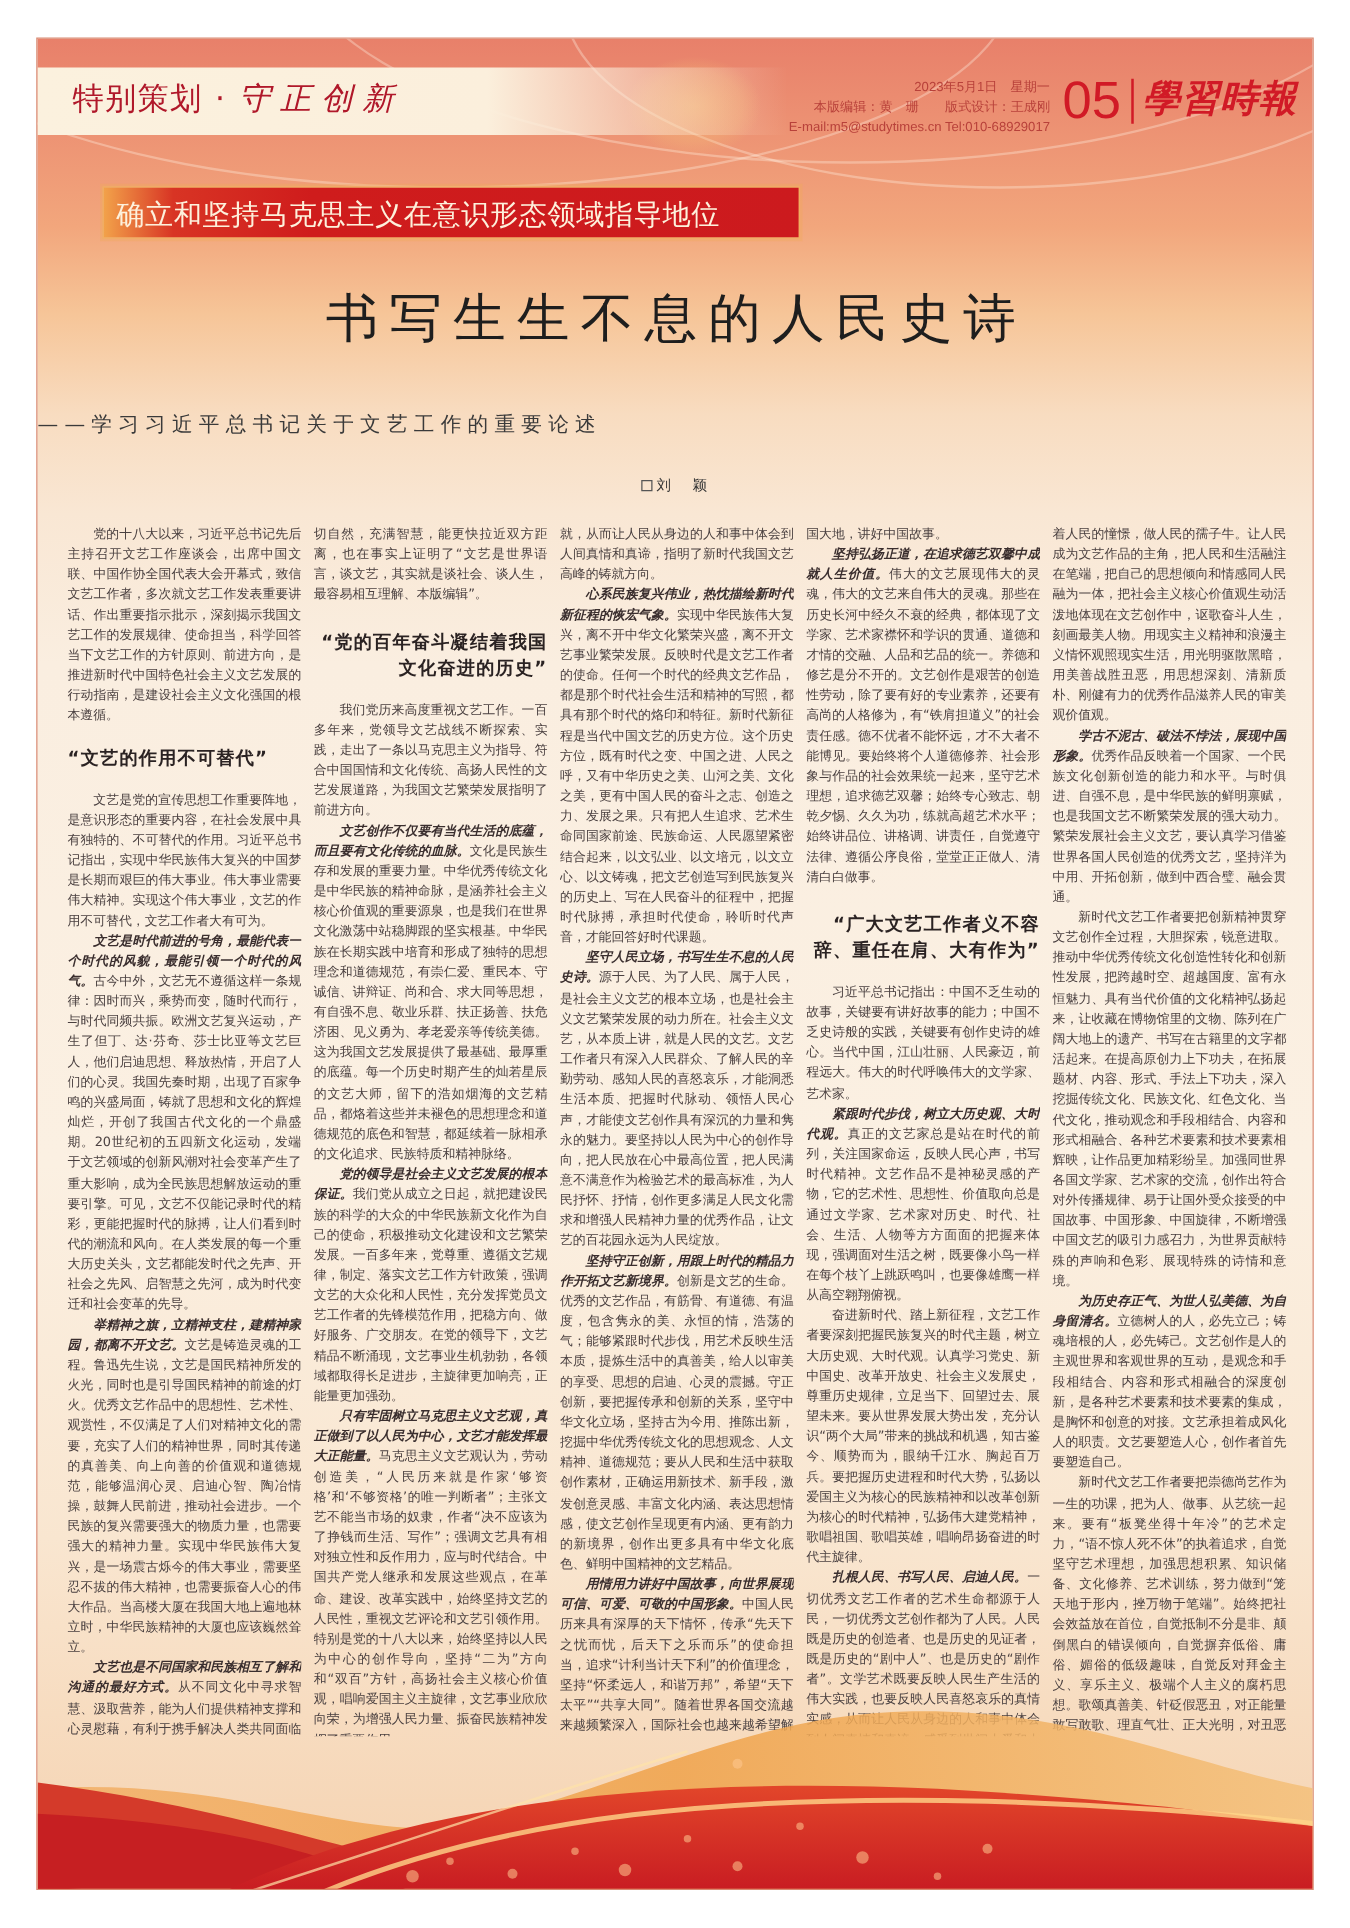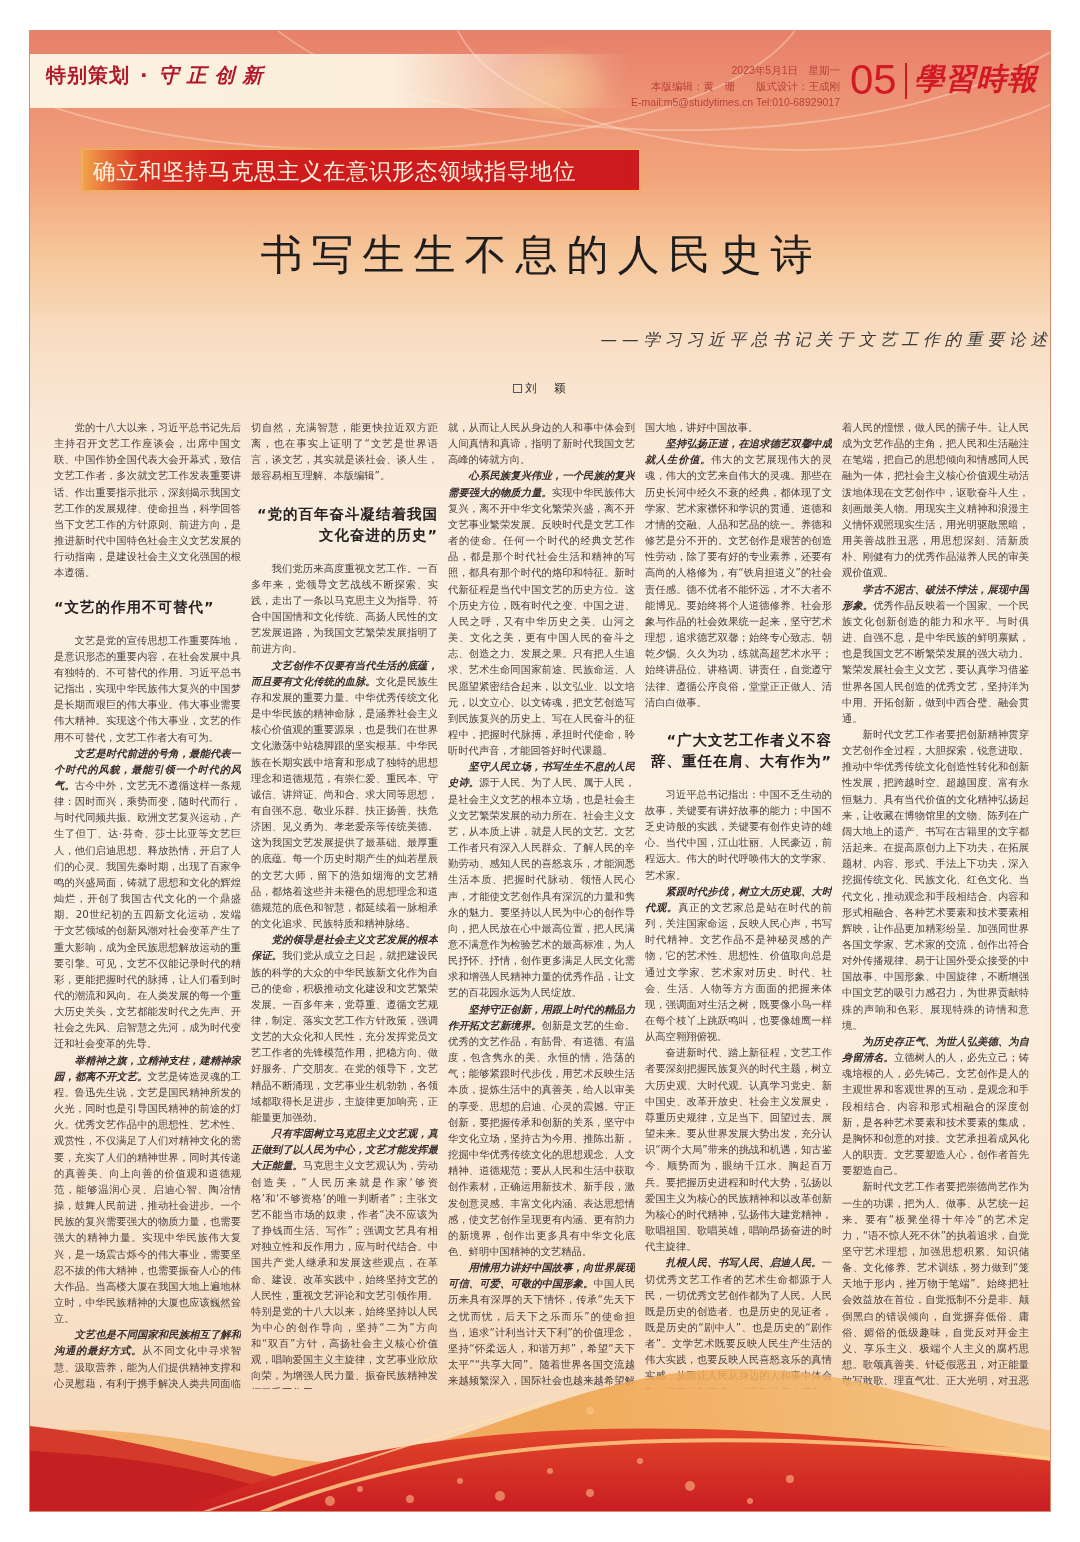--- a/index.html
+++ b/index.html
@@ -22,21 +22,21 @@
     border-radius: 50%;
     background: radial-gradient(ellipse at center, rgba(246,196,120,0.55) 0%, rgba(246,196,120,0.25) 50%, rgba(246,196,120,0) 70%);
   }
 
   
   .band {
     position: absolute; left: 0; top: 23px; width: 600px; height: 54px;
     background: linear-gradient(90deg, #fbf1de 0%, #fbefdc 60%, rgba(251,239,220,0) 100%);
   }
   .section-label {
-    position: absolute; left: 16px; top: 31px; font-size: 20px; font-weight: bold;
+    position: absolute; left: 28px; top: 31px; font-size: 25px; font-weight: normal;
     color: #b0182a; letter-spacing: 1px; font-family: "DejaVu Sans", sans-serif;
   }
   .section-label .dot { margin: 0 10px; }
   .section-label .sub { font-family: "DejaVu Serif", serif; font-style: italic; letter-spacing: 8px; }
 
   .meta {
     position: absolute; left: 560px; top: 31px; width: 250px; text-align: right;
     font-family: "Liberation Sans", sans-serif; font-size: 10.5px; line-height: 16px; color: #b8413a;
   }
   .pageno {
@@ -60,22 +60,22 @@
     font-family: "DejaVu Sans", sans-serif; letter-spacing: 0.5px; white-space: nowrap;
   }
 
   
   .headline {
     position: absolute; left: 0; top: 196px; width: 1022px; text-align: center;
     font-family: "DejaVu Sans", sans-serif; font-weight: normal; font-size: 42px;
     letter-spacing: 9px; color: #1e1e1e;
   }
   .subhead {
-    position: absolute; left: 0; top: 298px; width: 1022px; text-align: right;
-    font-size: 16.5px; color: #3a3a3a; letter-spacing: 5px; font-style: italic;
+    position: absolute; left: 0; top: 298px; width: 1022px; text-align: left;
+    font-size: 16.5px; color: #3a3a3a; letter-spacing: 5px; 
   }
   .byline {
     position: absolute; left: 0; top: 350px; width: 1022px; text-align: center;
     font-size: 11.5px; color: #333; letter-spacing: 3px; font-family: "DejaVu Sans", sans-serif;
   }
   .byline .box { display: inline-block; width: 9px; height: 9px; border: 1px solid #555; margin-right: 3px; vertical-align: -1px; }
 
   
   .cols { position: absolute; left: 24px; top: 388px; width: 977px; height: 970px; }
   .col {
@@ -143,21 +143,21 @@
     <div class="col c2">
         <p class="cont">切自然，充满智慧，能更快拉近双方距离，也在事实上证明了“文艺是世界语言，谈文艺，其实就是谈社会、谈人生，最容易相互理解、本版编辑”。</p>
         <h3 class="right">“党的百年奋斗凝结着我国文化奋进的历史”</h3>
         <p>我们党历来高度重视文艺工作。一百多年来，党领导文艺战线不断探索、实践，走出了一条以马克思主义为指导、符合中国国情和文化传统、高扬人民性的文艺发展道路，为我国文艺繁荣发展指明了前进方向。</p>
         <p><span class="lead">文艺创作不仅要有当代生活的底蕴，而且要有文化传统的血脉。</span><span>文化是民族生存和发展的重要力量。中华优秀传统文化是中华民族的精神命脉，是涵养社会主义核心价值观的重要源泉，也是我们在世界文化激荡中站稳脚跟的坚实根基。中华民族在长期实践中培育和形成了独特的思想理念和道德规范，有崇仁爱、重民本、守诚信、讲辩证、尚和合、求大同等思想，有自强不息、敬业乐群、扶正扬善、扶危济困、见义勇为、孝老爱亲等传统美德。这为我国文艺发展提供了最基础、最厚重的底蕴。每一个历史时期产生的灿若星辰的文艺大师，留下的浩如烟海的文艺精品，都烙着这些并未褪色的思想理念和道德规范的底色和智慧，都延续着一脉相承的文化追求、民族特质和精神脉络。</span></p>
         <p><span class="lead">党的领导是社会主义文艺发展的根本保证。</span><span>我们党从成立之日起，就把建设民族的科学的大众的中华民族新文化作为自己的使命，积极推动文化建设和文艺繁荣发展。一百多年来，党尊重、遵循文艺规律，制定、落实文艺工作方针政策，强调文艺的大众化和人民性，充分发挥党员文艺工作者的先锋模范作用，把稳方向、做好服务、广交朋友。在党的领导下，文艺精品不断涌现，文艺事业生机勃勃，各领域都取得长足进步，主旋律更加响亮，正能量更加强劲。</span></p>
         <p><span class="lead">只有牢固树立马克思主义文艺观，真正做到了以人民为中心，文艺才能发挥最大正能量。</span><span>马克思主义文艺观认为，劳动创造美，“人民历来就是作家‘够资格’和‘不够资格’的唯一判断者”；主张文艺不能当市场的奴隶，作者“决不应该为了挣钱而生活、写作”；强调文艺具有相对独立性和反作用力，应与时代结合。中国共产党人继承和发展这些观点，在革命、建设、改革实践中，始终坚持文艺的人民性，重视文艺评论和文艺引领作用。特别是党的十八大以来，始终坚持以人民为中心的创作导向，坚持“二为”方向和“双百”方针，高扬社会主义核心价值观，唱响爱国主义主旋律，文艺事业欣欣向荣，为增强人民力量、振奋民族精神发挥了重要作用。</span></p>
       </div>
     <div class="col c3">
         <p class="cont">就，从而让人民从身边的人和事中体会到人间真情和真谛，指明了新时代我国文艺高峰的铸就方向。</p>
-        <p><span class="lead">心系民族复兴伟业，一个民族的复兴需要强大的物质力量。</span><span>实现中华民族伟大复兴，离不开中华文化繁荣兴盛，离不开文艺事业繁荣发展。反映时代是文艺工作者的使命。任何一个时代的经典文艺作品，都是那个时代社会生活和精神的写照，都具有那个时代的烙印和特征。新时代新征程是当代中国文艺的历史方位。这个历史方位，既有时代之变、中国之进、人民之呼，又有中华历史之美、山河之美、文化之美，更有中国人民的奋斗之志、创造之力、发展之果。只有把人生追求、艺术生命同国家前途、民族命运、人民愿望紧密结合起来，以文弘业、以文培元，以文立心、以文铸魂，把文艺创造写到民族复兴的历史上、写在人民奋斗的征程中，把握时代脉搏，承担时代使命，聆听时代声音，才能回答好时代课题。</span></p>
+        <p><span class="lead">心系民族复兴伟业，热忱描绘新时代新征程的恢宏气象。</span><span>实现中华民族伟大复兴，离不开中华文化繁荣兴盛，离不开文艺事业繁荣发展。反映时代是文艺工作者的使命。任何一个时代的经典文艺作品，都是那个时代社会生活和精神的写照，都具有那个时代的烙印和特征。新时代新征程是当代中国文艺的历史方位。这个历史方位，既有时代之变、中国之进、人民之呼，又有中华历史之美、山河之美、文化之美，更有中国人民的奋斗之志、创造之力、发展之果。只有把人生追求、艺术生命同国家前途、民族命运、人民愿望紧密结合起来，以文弘业、以文培元，以文立心、以文铸魂，把文艺创造写到民族复兴的历史上、写在人民奋斗的征程中，把握时代脉搏，承担时代使命，聆听时代声音，才能回答好时代课题。</span></p>
         <p><span class="lead">坚守人民立场，书写生生不息的人民史诗。</span><span>源于人民、为了人民、属于人民，是社会主义文艺的根本立场，也是社会主义文艺繁荣发展的动力所在。社会主义文艺，从本质上讲，就是人民的文艺。文艺工作者只有深入人民群众、了解人民的辛勤劳动、感知人民的喜怒哀乐，才能洞悉生活本质、把握时代脉动、领悟人民心声，才能使文艺创作具有深沉的力量和隽永的魅力。要坚持以人民为中心的创作导向，把人民放在心中最高位置，把人民满意不满意作为检验艺术的最高标准，为人民抒怀、抒情，创作更多满足人民文化需求和增强人民精神力量的优秀作品，让文艺的百花园永远为人民绽放。</span></p>
         <p><span class="lead">坚持守正创新，用跟上时代的精品力作开拓文艺新境界。</span><span>创新是文艺的生命。优秀的文艺作品，有筋骨、有道德、有温度，包含隽永的美、永恒的情，浩荡的气；能够紧跟时代步伐，用艺术反映生活本质，提炼生活中的真善美，给人以审美的享受、思想的启迪、心灵的震撼。守正创新，要把握传承和创新的关系，坚守中华文化立场，坚持古为今用、推陈出新，挖掘中华优秀传统文化的思想观念、人文精神、道德规范；要从人民和生活中获取创作素材，正确运用新技术、新手段，激发创意灵感、丰富文化内涵、表达思想情感，使文艺创作呈现更有内涵、更有韵力的新境界，创作出更多具有中华文化底色、鲜明中国精神的文艺精品。</span></p>
         <p><span class="lead">用情用力讲好中国故事，向世界展现可信、可爱、可敬的中国形象。</span><span>中国人民历来具有深厚的天下情怀，传承“先天下之忧而忧，后天下之乐而乐”的使命担当，追求“计利当计天下利”的价值理念，坚持“怀柔远人，和谐万邦”，希望“天下太平”“共享大同”。随着世界各国交流越来越频繁深入，国际社会也越来越希望解码中国发展道路和成功秘诀，了解中国人民的生活变迁和心灵世界。以文化人，更能凝结心灵；以艺通心，更易沟通世界。要以更深邃的视野、更博大的胸怀、更自信的态度，择取最能代表中国变革和中国精神的题材，创作更多彰显中国审美旨趣、传播当代中国价值观念、反映全人类共同价值追求的优秀作品，立足中</span></p>
       </div>
     <div class="col c4">
         <p class="cont">国大地，讲好中国故事。</p>
         <p><span class="lead">坚持弘扬正道，在追求德艺双馨中成就人生价值。</span><span>伟大的文艺展现伟大的灵魂，伟大的文艺来自伟大的灵魂。那些在历史长河中经久不衰的经典，都体现了文学家、艺术家襟怀和学识的贯通、道德和才情的交融、人品和艺品的统一。养德和修艺是分不开的。文艺创作是艰苦的创造性劳动，除了要有好的专业素养，还要有高尚的人格修为，有“铁肩担道义”的社会责任感。德不优者不能怀远，才不大者不能博见。要始终将个人道德修养、社会形象与作品的社会效果统一起来，坚守艺术理想，追求德艺双馨；始终专心致志、朝乾夕惕、久久为功，练就高超艺术水平；始终讲品位、讲格调、讲责任，自觉遵守法律、遵循公序良俗，堂堂正正做人、清清白白做事。</span></p>
         <h3 class="right">“广大文艺工作者义不容辞、重任在肩、大有作为”</h3>
         <p>习近平总书记指出：中国不乏生动的故事，关键要有讲好故事的能力；中国不乏史诗般的实践，关键要有创作史诗的雄心。当代中国，江山壮丽、人民豪迈，前程远大。伟大的时代呼唤伟大的文学家、艺术家。</p>
         <p><span class="lead">紧跟时代步伐，树立大历史观、大时代观。</span><span>真正的文艺家总是站在时代的前列，关注国家命运，反映人民心声，书写时代精神。文艺作品不是神秘灵感的产物，它的艺术性、思想性、价值取向总是通过文学家、艺术家对历史、时代、社会、生活、人物等方方面面的把握来体现，强调面对生活之树，既要像小鸟一样在每个枝丫上跳跃鸣叫，也要像雄鹰一样从高空翱翔俯视。</span></p>

